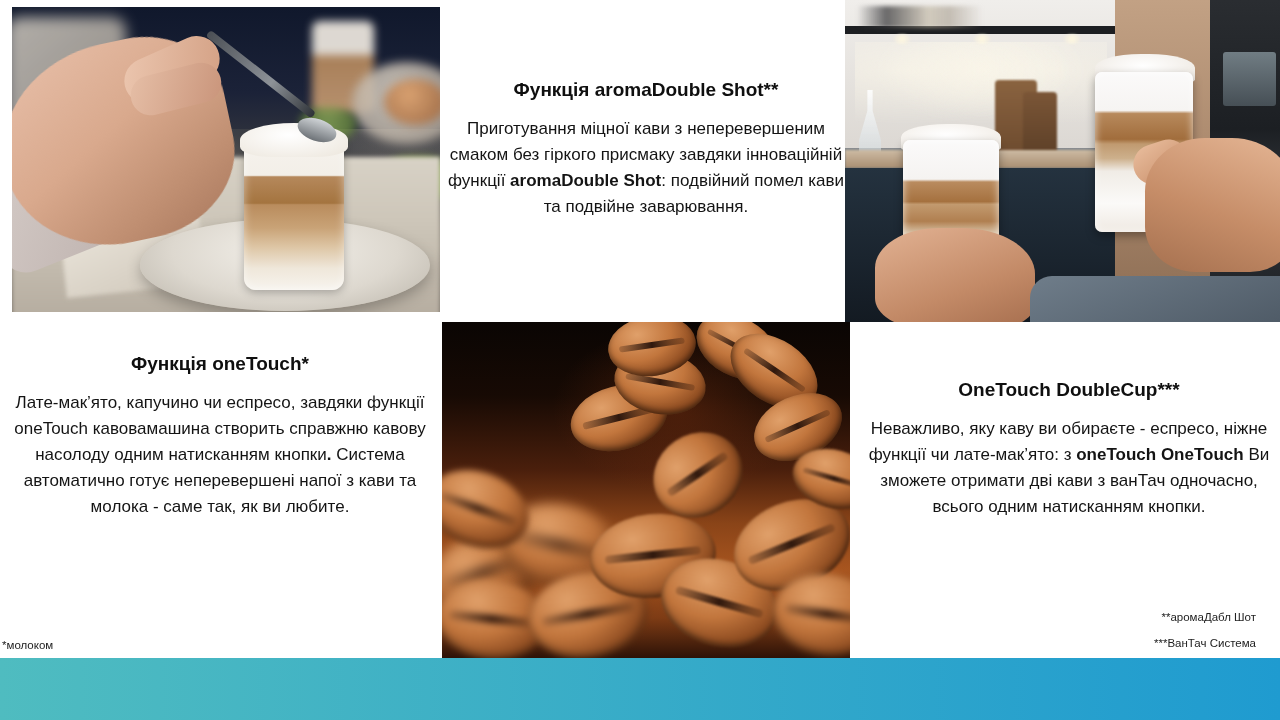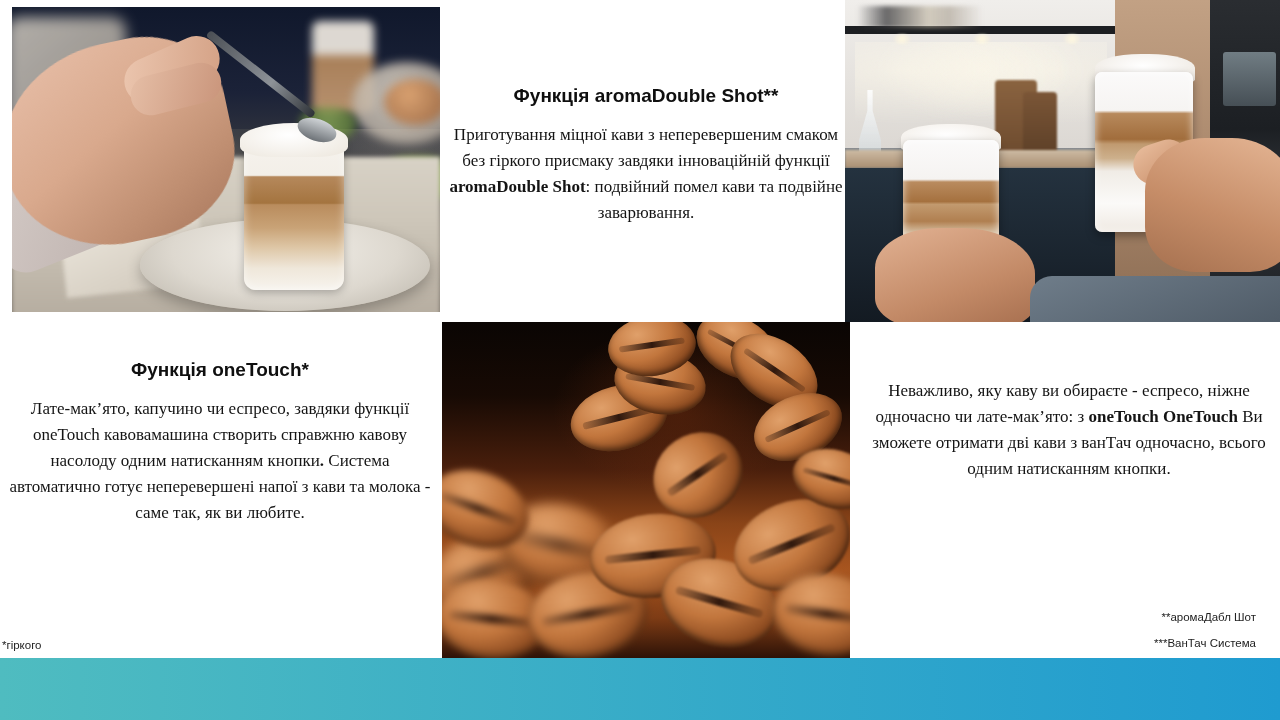--- a/index.html
+++ b/index.html
@@ -141,22 +141,22 @@
       linear-gradient(180deg,#0a0503 0%,#170a04 22%,#4a1f0c 44%,#8a4418 60%,#a8551f 74%,#7e3c15 88%,#2d1207 100%);}
   .bn{position:absolute;border-radius:50% 50% 50% 50%;
     background:radial-gradient(ellipse at 35% 28%,#e0a06a 0%,#c2763d 42%,#8d4b20 72%,#4e2410 100%);
     box-shadow:inset 0 -3px 6px rgba(0,0,0,.5);}
   .bn::after{content:"";position:absolute;left:12%;top:44%;width:76%;height:10%;border-radius:6px;
     background:linear-gradient(90deg,rgba(40,18,8,.2),rgba(30,12,6,.9),rgba(40,18,8,.2));}
   .blur1{filter:blur(1.2px);} .blur2{filter:blur(3px);} .blur3{filter:blur(6px);}
 
   
   .txt-block{position:absolute;text-align:center;}
-  .blk-title{font-weight:bold;font-size:19px;line-height:24px;color:#0f0f0f;margin:6px 0 14px 0;}
-  .blk-body{font-size:17px;line-height:26px;color:#141414;margin:0;font-family:Liberation Serif, serif;}
+  .blk-title{font-weight:bold;font-size:19px;line-height:24px;color:#0f0f0f;margin:0 0 14px 0;}
+  .blk-body{font-size:17px;line-height:26px;color:#141414;margin:0;}
   .blk-body b{font-weight:bold;}
 
   #text-aromadoubleshot{left:446px;top:78px;width:400px;}
   #text-onetouch{left:6px;top:352px;width:428px;}
   #text-doublecup{left:862px;top:378px;width:414px;}
 
   .footnote{position:absolute;font-size:11.5px;line-height:14px;color:#222;}
   #footnote-onetouch{left:2px;top:638px;text-align:left;}
   #footnote-right{right:24px;top:610px;text-align:right;}
   #footnote-right div{margin-bottom:12px;text-align:right;}
@@ -242,24 +242,25 @@
     <h2 class="blk-title">Функція aromaDouble Shot**</h2>
     <p class="blk-body"><span>Приготування міцної кави з неперевершеним смаком без гіркого присмаку завдяки інноваційній функції </span><b>aromaDouble Shot</b><span>: подвійний помел кави та подвійне заварювання.</span></p>
   </div>
 
   <div class="txt-block" id="text-onetouch">
     <h2 class="blk-title">Функція oneTouch*</h2>
     <p class="blk-body"><span>Лате-мак’ято, капучино чи еспресо, завдяки функції oneTouch кавовамашина створить справжню кавову насолоду одним натисканням кнопки</span><b>.</b><span> Система автоматично готує неперевершені напої з кави та молока - саме так, як ви любите.</span></p>
   </div>
 
   <div class="txt-block" id="text-doublecup">
-    <p class="blk-body"><span>Неважливо, яку каву ви обираєте - еспресо, ніжне одночасно чи лате-мак’ято: з </span><b>oneTouch OneTouch</b><span> Ви зможете отримати дві кави з ванТач одночасно, всього одним натисканням кнопки.</span></p>
-  </div>
-
-  <div class="footnote" id="footnote-onetouch">*гіркого</div>
+    <h2 class="blk-title">OneTouch DoubleCup***</h2>
+    <p class="blk-body"><span>Неважливо, яку каву ви обираєте - еспресо, ніжне функції чи лате-мак’ято: з </span><b>oneTouch OneTouch</b><span> Ви зможете отримати дві кави з ванТач одночасно, всього одним натисканням кнопки.</span></p>
+  </div>
+
+  <div class="footnote" id="footnote-onetouch">*молоком</div>
   <div class="footnote" id="footnote-right">
     <div>**аромаДабл Шот</div>
     <div>***ВанТач Система</div>
   </div>
 
   <div class="bottom-bar" style="background: linear-gradient(90deg, rgb(79, 188, 192) 0%, rgb(31, 155, 208) 100%);"></div>
 
 </div>
 
 </body></html>

